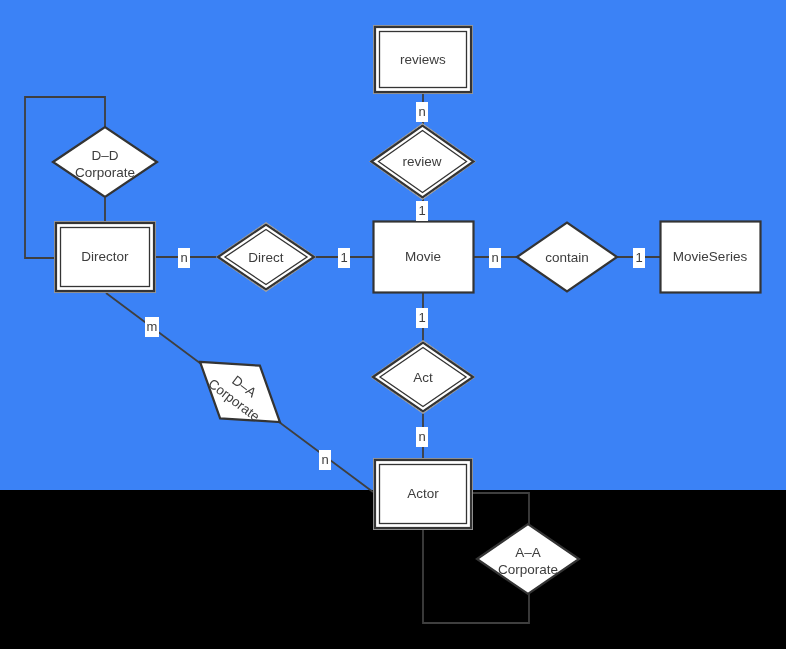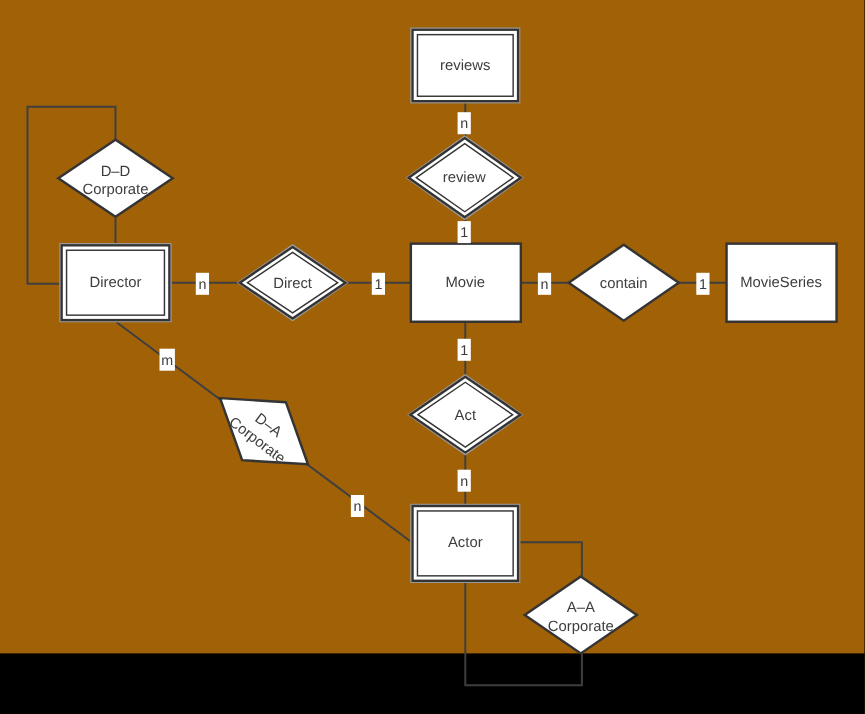--- a/index.html
+++ b/index.html
@@ -6,22 +6,22 @@
     margin: 0;
     padding: 0;
     background: #000000;
     width: 786px;
     height: 649px;
     overflow: hidden;
   }
   .stage {
     position: relative;
     width: 786px;
-    height: 594px;
-    background: #a16207;
+    height: 490px;
+    background: #3b82f6;
   }
   svg { display: block; }
 
   .edge {
     stroke: #3f3f3f;
     stroke-width: 1.8;
     fill: none;
   }
   .shape-outer {           
     fill: #ffffff;

